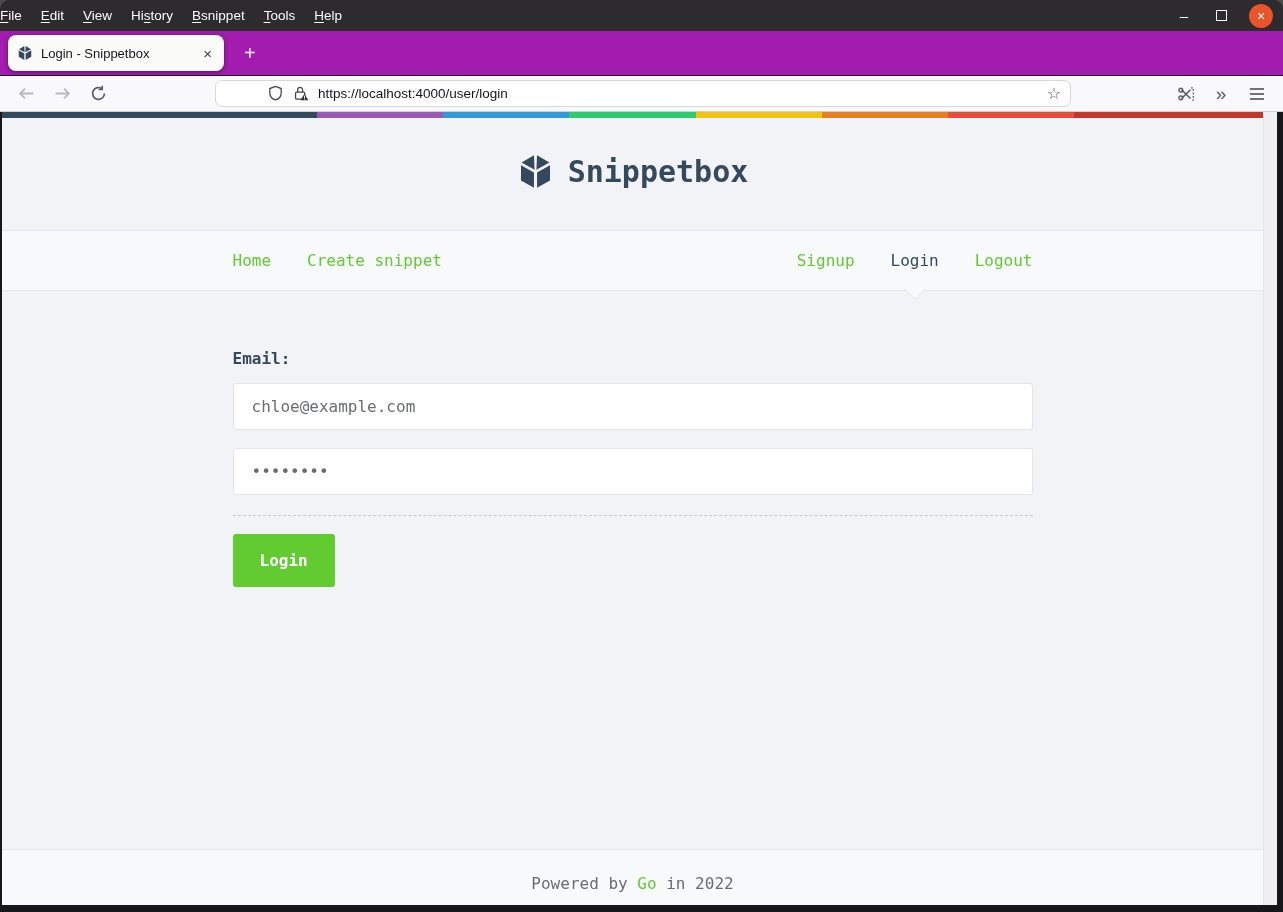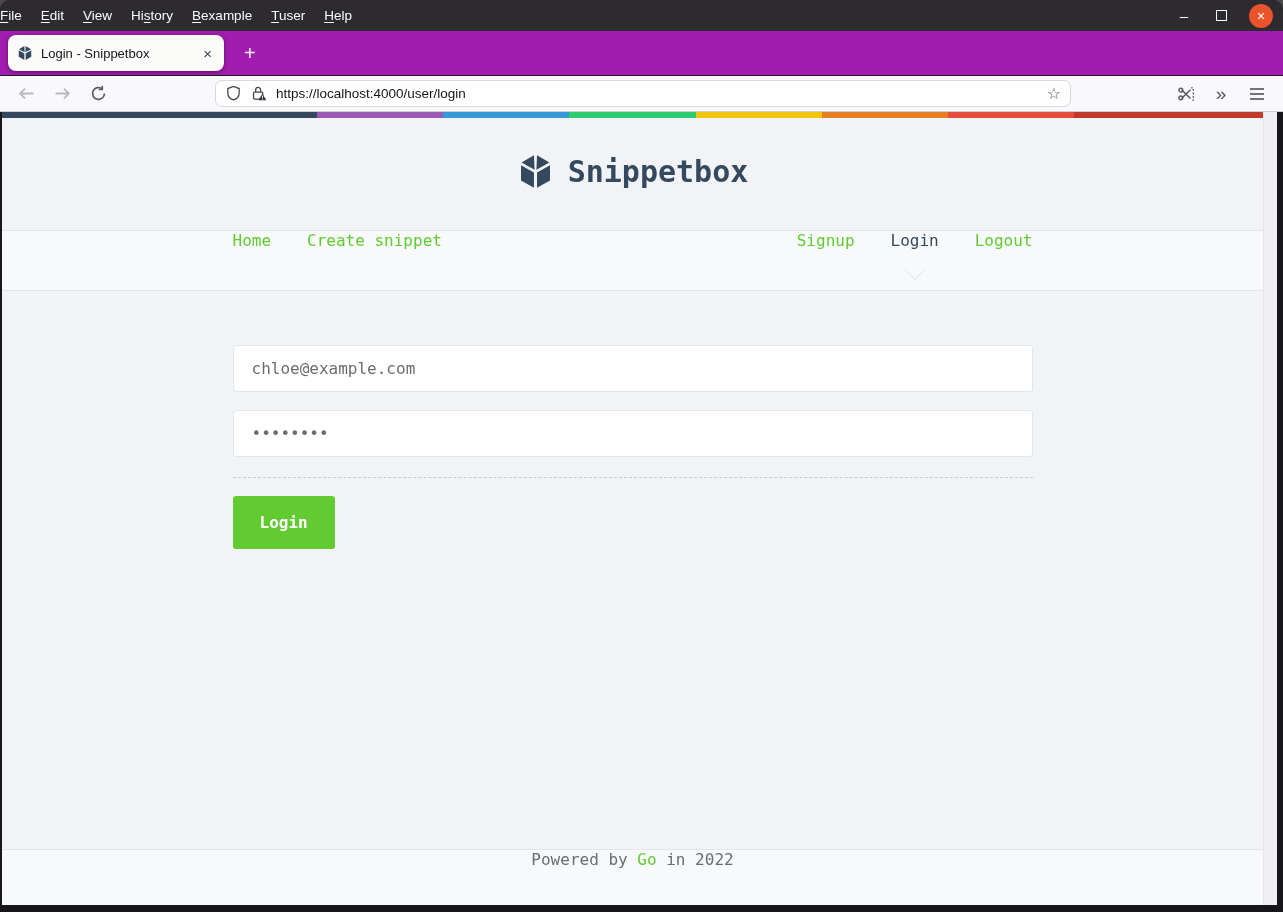--- a/index.html
+++ b/index.html
@@ -19,63 +19,63 @@
   
   .tabbar { position:absolute; left:0; top:31px; width:100%; height:45px; background:#a21caf; display:flex; align-items:center; border-bottom:1px solid #1b1a1e; }
   .tab { margin-left:8px; width:216px; height:36px; background:#fbfbfa; border-radius:8px; box-shadow:0 1px 4px rgba(0,0,0,.45); display:flex; align-items:center; padding:0 9px; }
   .tab-title { flex:1; margin-left:8px; font-size:13px; color:#15141a; white-space:nowrap; overflow:hidden; }
   .tab-close { color:#3f3f46; font-size:15px; padding:0 3px; }
   .newtab { margin-left:14px; color:#f3f3f5; font-size:20px; font-weight:300; padding:0 6px; }
 
   
   .toolbar { position:absolute; left:0; top:76px; width:100%; height:36px; background:#f9f9fb; border-bottom:1px solid #cfcfd4; }
   .tool-ic { position:absolute; top:0; height:35px; display:flex; align-items:center; justify-content:center; width:28px; }
-  .urlbar { position:absolute; left:215px; top:4px; width:856px; height:27px; background:#ffffff; border:1px solid #d7d7dc; border-radius:7px; display:flex; align-items:center; }
+  .urlbar { position:absolute; left:215px; top:4px; width:856px; height:27px; background:#ffffff; border:1px solid #d7d7dc; border-radius:7px; display:flex; align-items:center;padding-left:42px; }
   .url-text { margin-left:9px; font-size:13.5px; color:#15141a; }
   .star { margin-left:auto; margin-right:9px; font-size:16px; color:#55555e; }
   .glyph-ic { font-size:17px; color:#55555e; }
 
   
   .viewport { position:absolute; left:2px; top:112px; width:1275px; height:793px; background:#F1F3F6; overflow:hidden; font-family:"DejaVu Sans Mono", monospace; color:#34495E; }
   .scrolltrack { position:absolute; right:0; top:0; bottom:0; width:14px; background:#f0f0f4; border-left:1px solid #e6e6ea; }
   .pagecontent { position:absolute; left:0; top:0; right:14px; bottom:0; }
   .stripe { position:absolute; left:0; top:0; width:100%; height:6px;
     background:linear-gradient(to right,#34495E 0 25%,#9B59B6 25% 35%,#3498DB 35% 45%,#2ECC71 45% 55%,#F1C40F 55% 65%,#E67E22 65% 75%,#E74C3C 75% 85%,#C0392B 85% 100%); }
   .site-header { height:119px; border-bottom:1px solid #E4E5E7; display:flex; align-items:center; justify-content:center; gap:14px; }
   .brand-title { font-size:30px; font-weight:bold; color:#34495E; }
   .site-nav { height:60px; background:#F7F9FA; border-bottom:1px solid #E4E5E7; }
-  .nav-inner { width:800px; margin:0 auto; height:100%; display:flex; justify-content:space-between; }
+  .nav-inner { width:800px; margin:0 auto; height:100%; display:flex; align-items:center; justify-content:space-between; }
   .nav-group { display:flex; gap:36px; }
   .nav-link { color:#62CB31; font-size:16px; text-decoration:none; position:relative; }
   .nav-link.active { color:#34495E; }
   .caret { position:absolute; left:50%; top:31px; width:15px; height:15px; background:#F7F9FA;
     border-left:1px solid #E4E5E7; border-bottom:1px solid #E4E5E7; transform:translateX(-50%) rotate(-45deg); z-index:2; }
   .site-main { min-height:557px; }
   .form-wrap { width:800px; margin:54px auto 0; }
   .field-label { display:block; font-size:16px; font-weight:bold; color:#34495E; line-height:27px; margin-bottom:11px; }
   .text-input { display:block; width:100%; height:47px; padding:0 18px; font-family:"DejaVu Sans Mono", monospace; font-size:16px; color:#6A6C6F; background:#fff; border:1px solid #E4E5E7; border-radius:3px; margin-bottom:18px; outline:none; }
   .form-divider { border-top:1px dashed #c7cad0; margin-top:20px; }
   .submit-btn { margin-top:18px; background:#62CB31; color:#fff; border:none; border-radius:3px; padding:17px 27px; font-family:"DejaVu Sans Mono", monospace; font-size:16px; font-weight:bold; }
-  .site-footer { position:absolute; left:0; right:0; bottom:0; height:56px; background:#F7F9FA; border-top:1px solid #E4E5E7; text-align:center; padding-top:0; font-size:16px; color:#6A6C6F; }
+  .site-footer { position:absolute; left:0; right:0; bottom:0; height:56px; background:#F7F9FA; border-top:1px solid #E4E5E7; text-align:center; padding-top:24px; font-size:16px; color:#6A6C6F; }
   .footer-link { color:#62CB31; text-decoration:none; }
   svg { display:block; }
 </style>
 </head>
 <body>
 
 <div class="window">
 
   <div class="menubar">
     <div class="menu-items">
       <span class="menu-item"><span></span><span class="u">F</span><span>ile</span></span>
       <span class="menu-item"><span></span><span class="u">E</span><span>dit</span></span>
       <span class="menu-item"><span></span><span class="u">V</span><span>iew</span></span>
       <span class="menu-item"><span>Hi</span><span class="u">s</span><span>tory</span></span>
-      <span class="menu-item"><span></span><span class="u">B</span><span>example</span></span>
-      <span class="menu-item"><span></span><span class="u">T</span><span>user</span></span>
+      <span class="menu-item"><span></span><span class="u">B</span><span>snippet</span></span>
+      <span class="menu-item"><span></span><span class="u">T</span><span>ools</span></span>
       <span class="menu-item"><span></span><span class="u">H</span><span>elp</span></span>
     </div>
     <div class="win-controls">
       <span class="btn-min">–</span>
       <span class="btn-max"></span>
       <span class="btn-close">×</span>
     </div>
   </div>
 
   <div class="tabbar">
@@ -171,20 +171,21 @@
           <div class="nav-group">
             <a class="nav-link" href="#">Signup</a>
             <a class="nav-link active" href="#"><span>Login</span><span class="caret"></span></a>
             <a class="nav-link" href="#">Logout</a>
           </div>
         </div>
       </div>
 
       <div class="site-main">
         <div class="form-wrap">
+          <label class="field-label">Email:</label>
           <input class="text-input" type="text" value="chloe@example.com" style="">
           <input class="text-input" type="text" value="••••••••" style="">
           <div class="form-divider"></div>
           <button class="submit-btn">Login</button>
         </div>
       </div>
 
       <div class="site-footer"><span>Powered by </span><a class="footer-link" href="#">Go</a><span> in 2022</span></div>
     </div>
     <div class="scrolltrack"></div>

